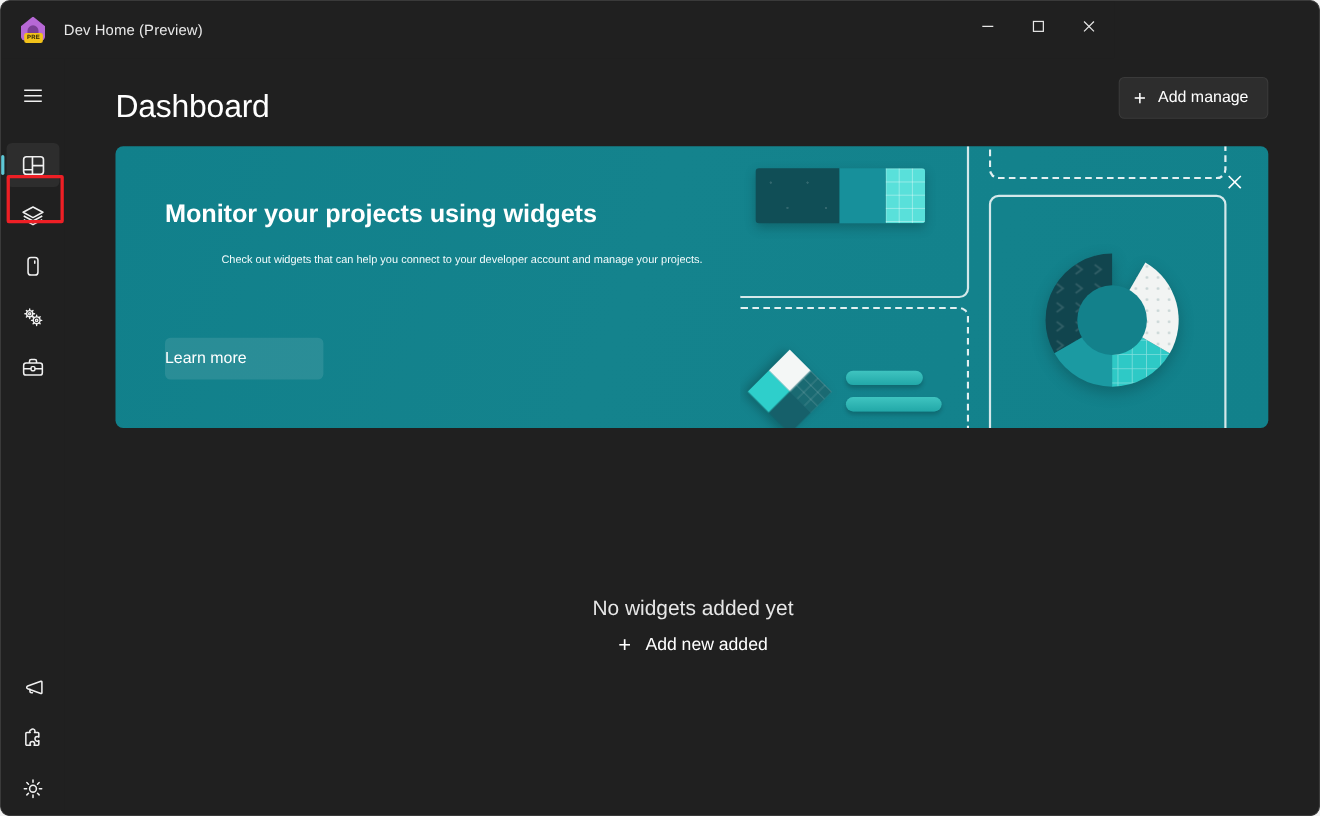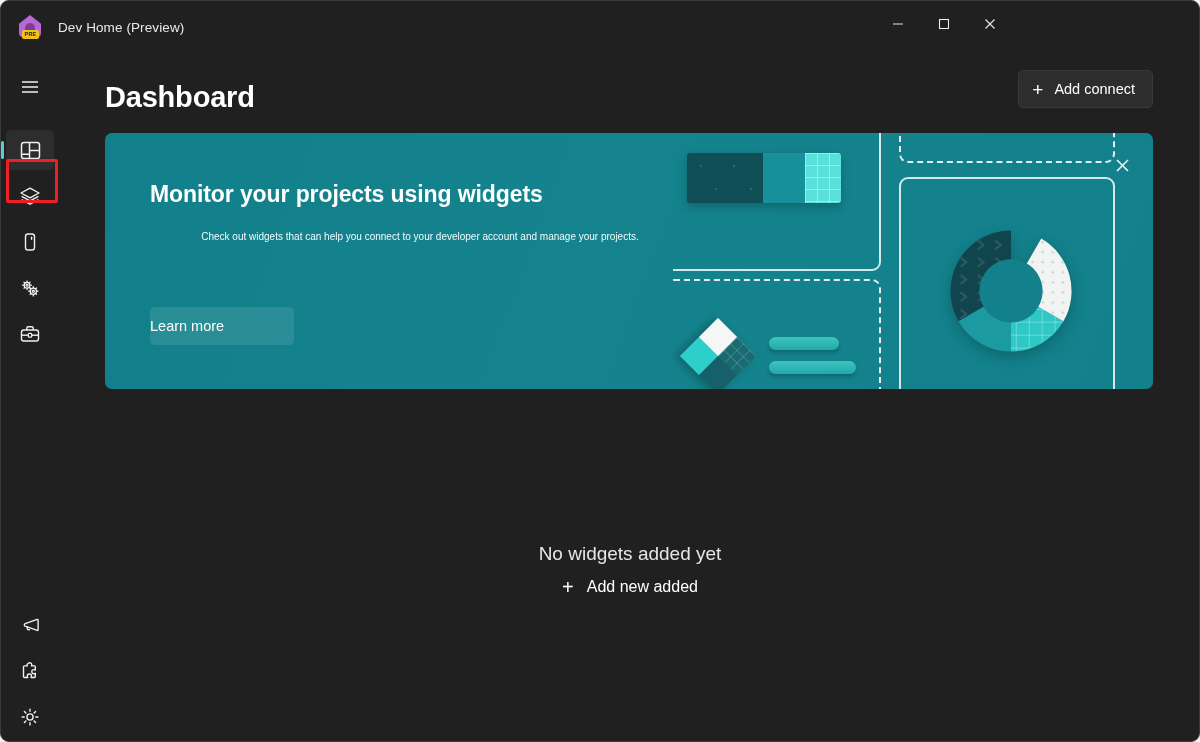--- a/index.html
+++ b/index.html
@@ -156,21 +156,21 @@
   }
 
   .page-header {
     position: absolute;
     left: 46px; top: 17px;
     right: 0;
     height: 54px;
   }
   .page-title {
     font-size: 29px;
-    font-weight: bold;
+    font-weight: normal;
     color: #ffffff;
     letter-spacing: -0.2px;
     line-height: 54px;
   }
 
   .add-widget-btn {
     position: absolute;
     right: 48px;
     top: 17px;
     height: 38px;
@@ -509,21 +509,21 @@
   </div>
 
   <div class="main">
 
     <div class="page-header">
       <div class="page-title">Dashboard</div>
     </div>
 
     <div class="add-widget-btn">
       <span class="plus-glyph">+</span>
-      <span>Add connect</span>
+      <span>Add manage</span>
     </div>
 
     <div class="banner">
 
       <div class="banner-text">
         <div class="banner-h1">Monitor your projects using widgets</div>
         <div class="banner-p">Check out widgets that can help you connect to your developer account and manage your projects.</div>
       </div>
 
       <div class="learn-more">

